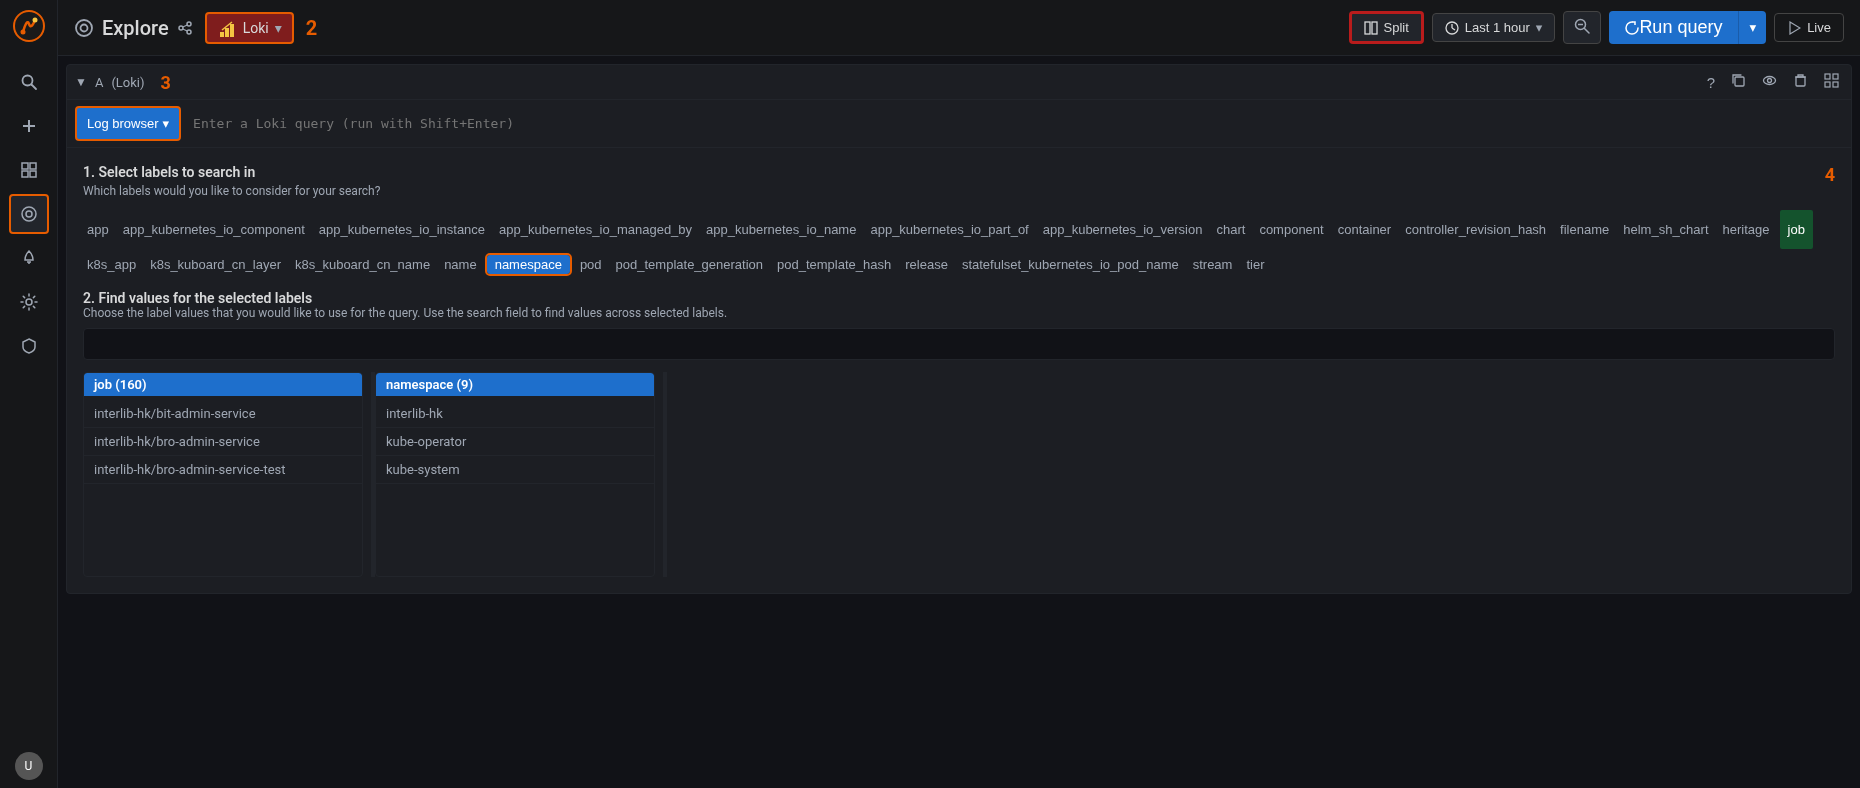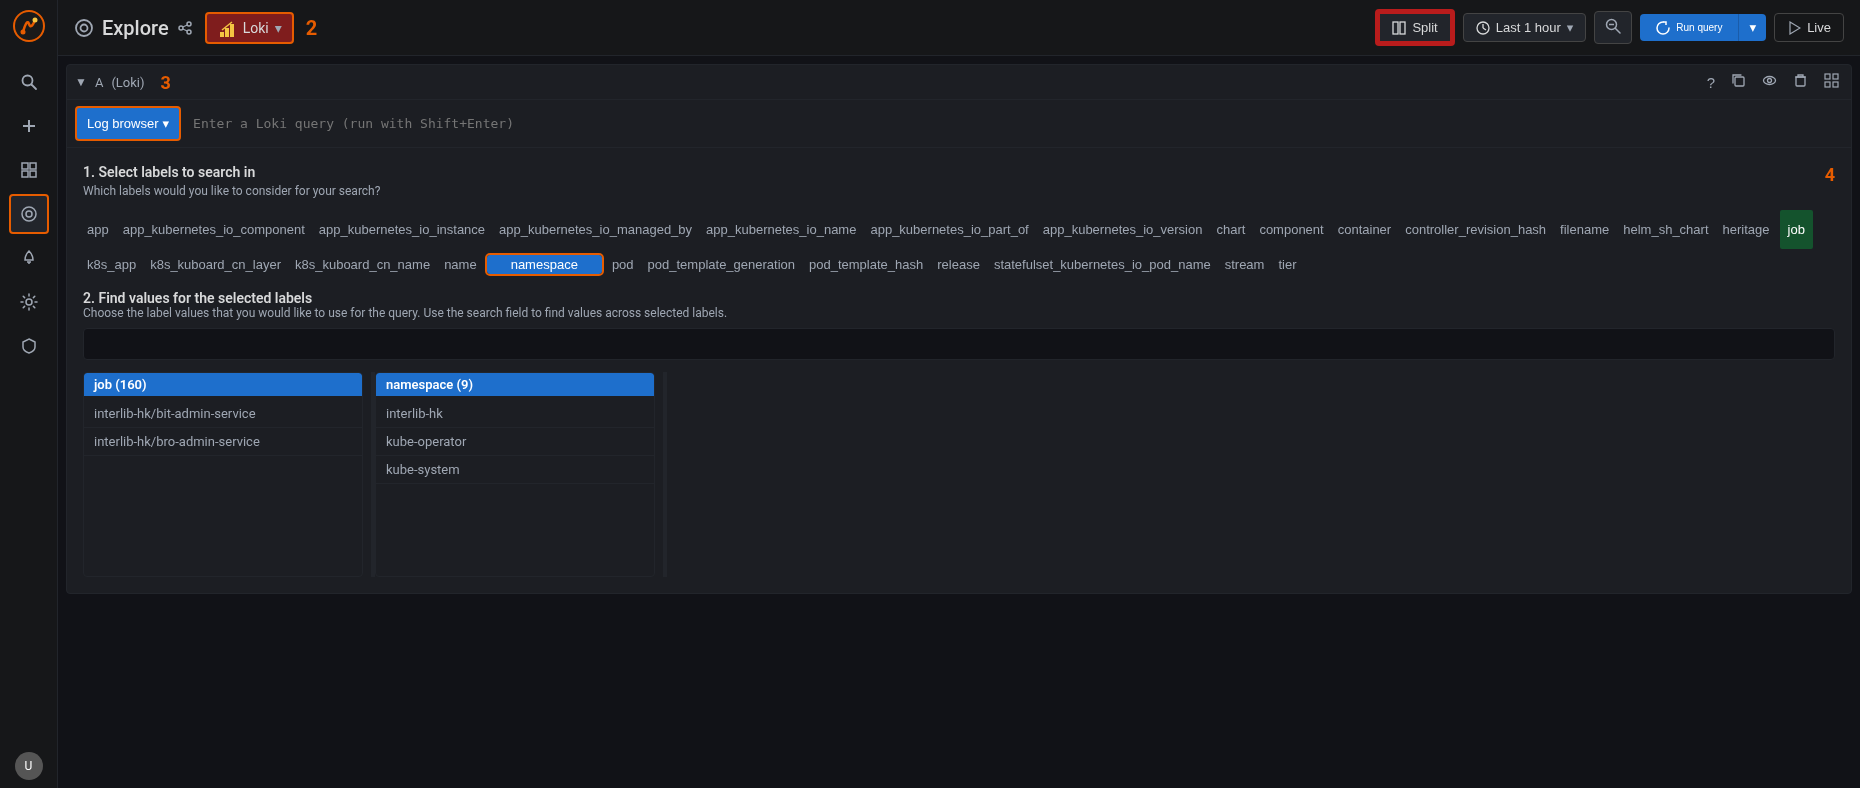--- a/index.html
+++ b/index.html
@@ -113,21 +113,21 @@
       display: flex;
       align-items: center;
       gap: 8px;
     }
 
     .btn-split {
       display: flex;
       align-items: center;
       gap: 6px;
       background: #22252b;
-      border: 5px solid #b91c1c;
+      border: 3px solid #b91c1c;
       border-radius: 4px;
       padding: 6px 12px;
       color: #d8d9da;
       cursor: pointer;
       font-size: 13px;
     }
     .btn-time {
       display: flex;
       align-items: center;
       gap: 6px;
@@ -144,28 +144,27 @@
       border: 1px solid #444;
       border-radius: 4px;
       padding: 6px 10px;
       color: #9fa7b3;
       cursor: pointer;
       font-size: 14px;
     }
     .btn-run {
       display: flex;
       align-items: center;
-      gap: 6px;
       background: #1e6fcc;
       border: none;
       border-radius: 4px;
       padding: 6px 16px;
       color: #fff;
       cursor: pointer;
-      font-size: 10px;
+      font-size: 18px;
       font-weight: 500;
     }
     .btn-run-dropdown {
       background: #1e6fcc;
       border: none;
       border-left: 1px solid #1a5caa;
       border-radius: 0 4px 4px 0;
       padding: 6px 10px;
       color: #fff;
       cursor: pointer;
@@ -300,21 +299,21 @@
     .label-tag.selected {
       background: #14532d;
       color: #fff;
       border-radius: 2px;
       padding: 12px 8px;
     }
     .label-tag.selected-outlined {
       background: #1e6fcc;
       color: #fff;
       border-radius: 3px;
-      padding: 2px 24px;
+      padding: 2px 8px;
       outline: 2px solid #e65c00;
     }
 
     .num-badge-4 {
       color: #e65c00;
       font-size: 18px;
       font-weight: bold;
       margin-left: auto;
     }
 
@@ -616,20 +615,21 @@
         <div class="section2-title">2. Find values for the selected labels</div>
         <div class="section2-subtitle">Choose the label values that you would like to use for the query. Use the search field to find values across selected labels.</div>
         <div class="search-bar"></div>
 
         <div class="values-columns" id="values-columns">
             <div class="values-col">
               <div class="values-col-header">job (160)</div>
               <div class="values-col-list">
                 <div class="values-col-item">interlib-hk/bit-admin-service</div>
                 <div class="values-col-item">interlib-hk/bro-admin-service</div>
+                <div class="values-col-item">interlib-hk/bro-admin-service-test</div>
               </div>
             </div>
             <div class="divider-line"></div>
             <div class="values-col">
               <div class="values-col-header">namespace (9)</div>
               <div class="values-col-list">
                 <div class="values-col-item">interlib-hk</div>
                 <div class="values-col-item">kube-operator</div>
                 <div class="values-col-item">kube-system</div>
               </div>

